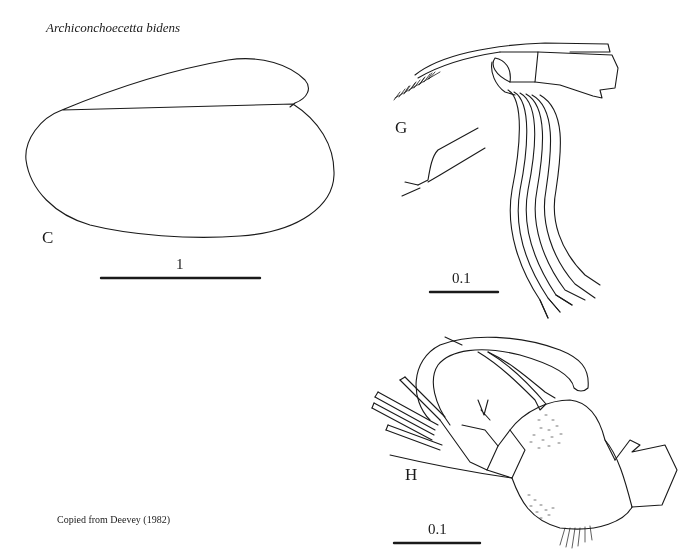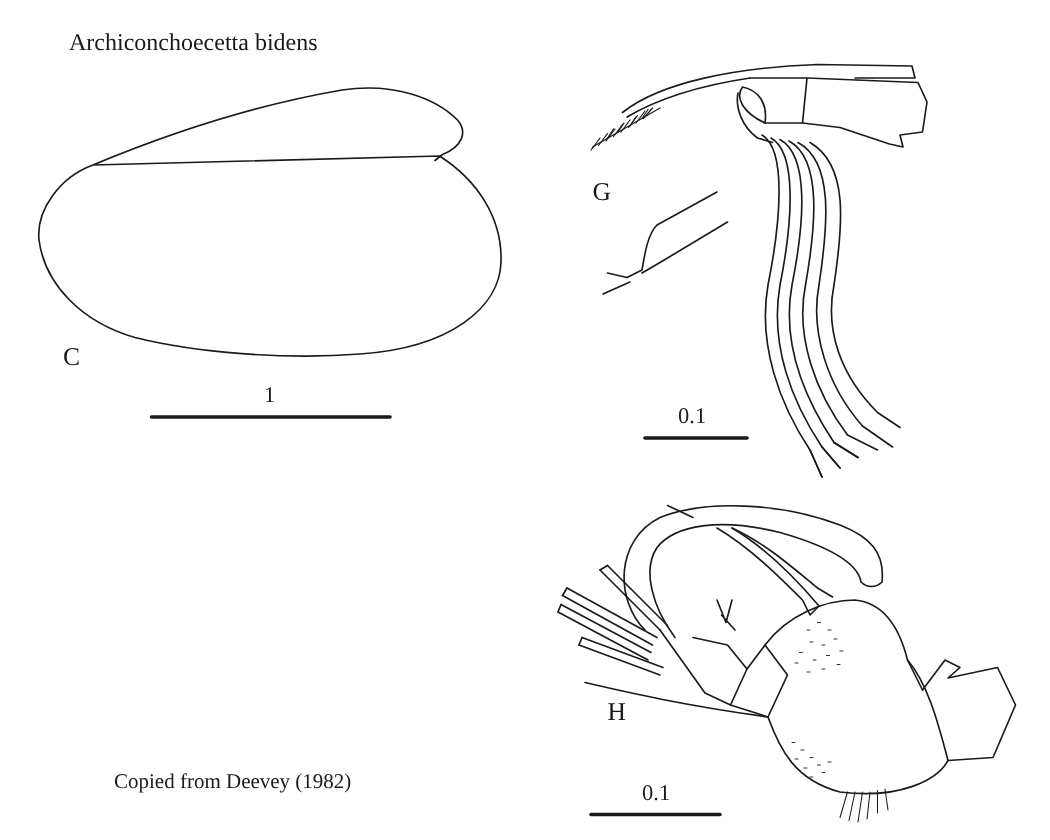--- a/index.html
+++ b/index.html
@@ -9,35 +9,36 @@
     height: 560px;
     background: #ffffff;
     overflow: hidden;
     font-family: "Liberation Serif", "DejaVu Serif", serif;
     color: #1a1a1a;
   }
   .title {
     position: absolute;
     left: 46px;
     top: 20px;
-    font-size: 16px;
+    font-style: italic;
+    font-size: 13px;
   }
   .label {
     position: absolute;
     font-size: 17px;
   }
   .scale-text {
     position: absolute;
     font-size: 15px;
   }
   .caption {
     position: absolute;
-    left: 76px;
+    left: 57px;
     top: 514px;
-    font-size: 14px;
+    font-size: 10px;
   }
   svg.art { position: absolute; left: 0; top: 0; }
 </style>
 </head>
 <body>
 
 <div id="figure">
 
   <svg class="art" width="700" height="560" viewBox="0 0 700 560" fill="none" stroke="#1a1a1a" stroke-width="1.1" stroke-linecap="round" stroke-linejoin="round">
 

